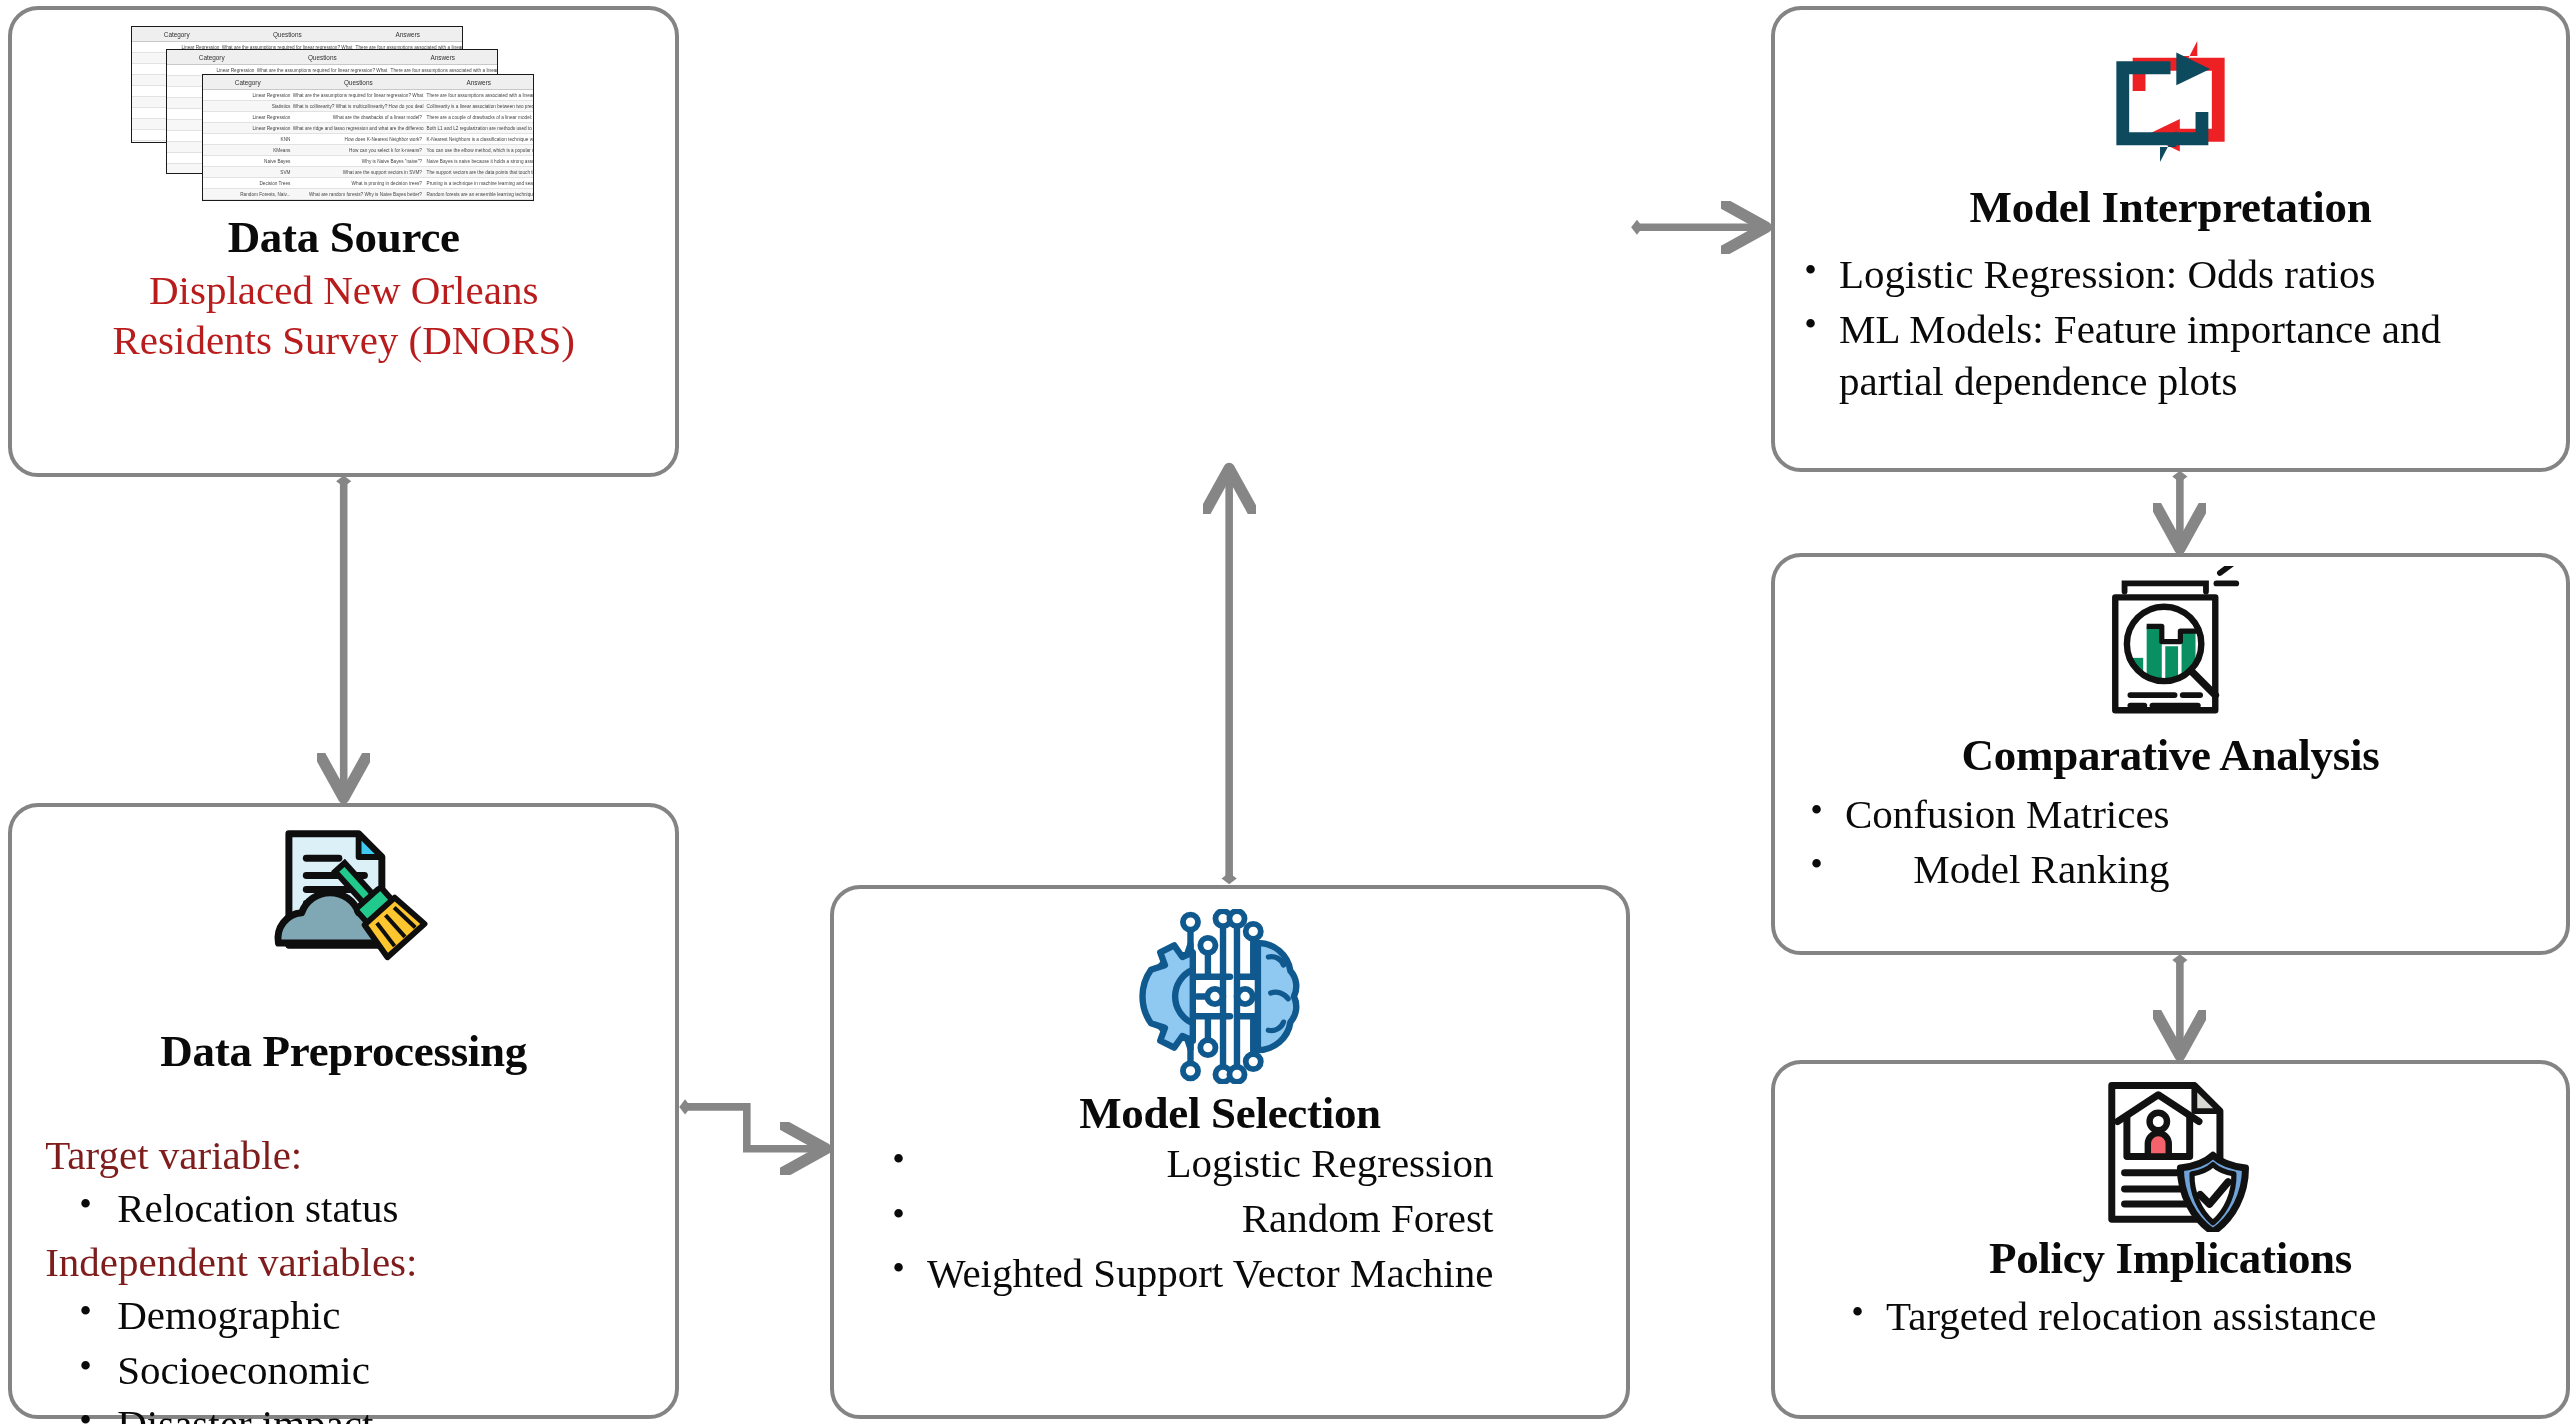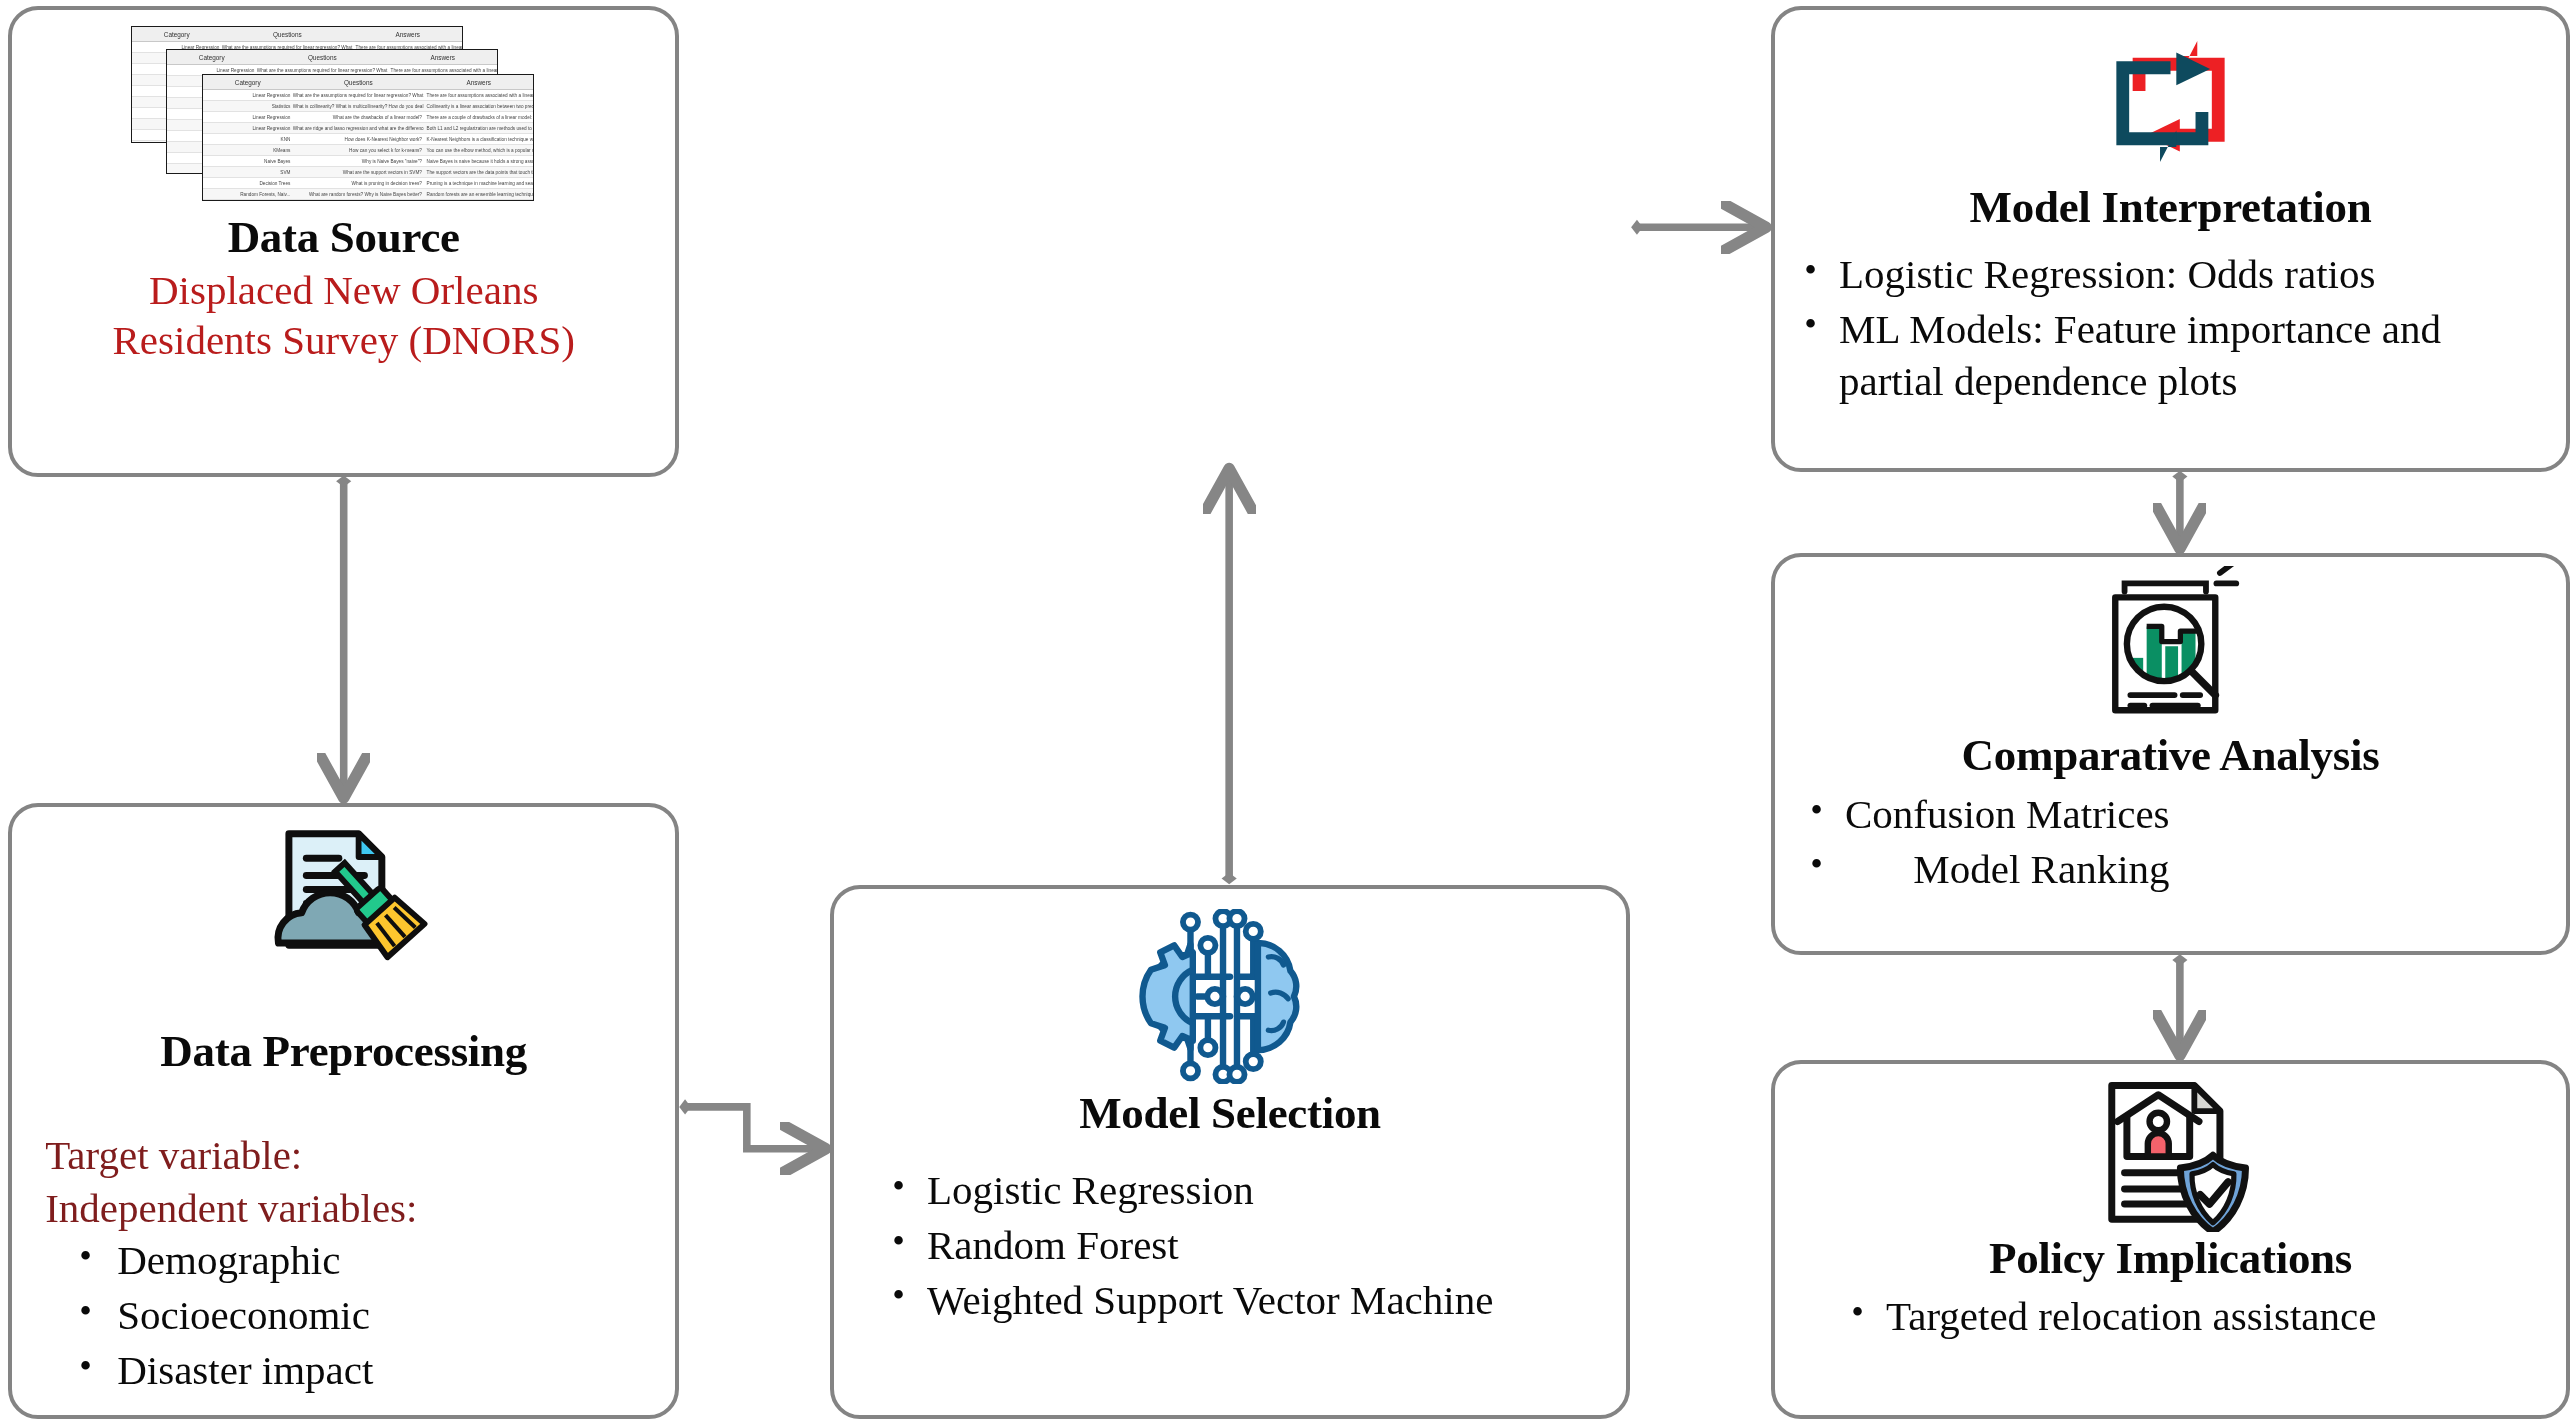--- a/index.html
+++ b/index.html
@@ -427,20 +427,23 @@
             <line x1="190" y1="170" x2="186" y2="220"></line>
             <line x1="210" y1="170" x2="210" y2="220"></line>
             <line x1="230" y1="170" x2="234" y2="220"></line>
           </g>
         </g>
       </svg>
     </div>
     <div class="node-title" style="margin-top:1.2px;">Data Preprocessing</div>
     <div style="align-self:flex-start; margin-left:33px; margin-top:5.8px;">
       <div class="plain-line">Target variable:</div>
+      <ul class="bullets indented">
+        <li>Relocation status</li>
+      </ul>
       <div class="plain-line">Independent variables:</div>
       <ul class="bullets indented">
         <li>Demographic</li>
         <li>Socioeconomic</li>
         <li>Disaster impact</li>
       </ul>
     </div>
   </div>
 
   <div class="node" id="node-selection">
@@ -479,21 +482,21 @@
             <circle cx="148" cy="284" r="13"></circle>
           <circle cx="172" cy="284" r="13"></circle>
             <circle cx="200" cy="262" r="13"></circle>
           <circle cx="122" cy="238" r="13"></circle>
           <circle cx="134" cy="150" r="13"></circle>
             <circle cx="186" cy="150" r="13"></circle>
         </g>
       </svg>
     </div>
     <div class="node-title" style="margin-top:5.8px;">Model Selection</div>
-    <ul class="bullets" style="margin-top:27px; align-self:flex-start; margin-left:50px;">
+    <ul class="bullets" style="margin-top:0; align-self:flex-start; margin-left:50px;text-align:right;">
       <li>Logistic Regression</li>
       <li>Random Forest</li>
       <li>Weighted Support Vector Machine</li>
     </ul>
   </div>
 
   <div class="node" id="node-compare">
     <div class="node-icon" style="margin-top:9.3px;">
       <svg width="157" height="157" viewBox="0 0 270 270" aria-hidden="true">
         <g stroke="#111111" stroke-width="10" fill="none" stroke-linecap="round">

